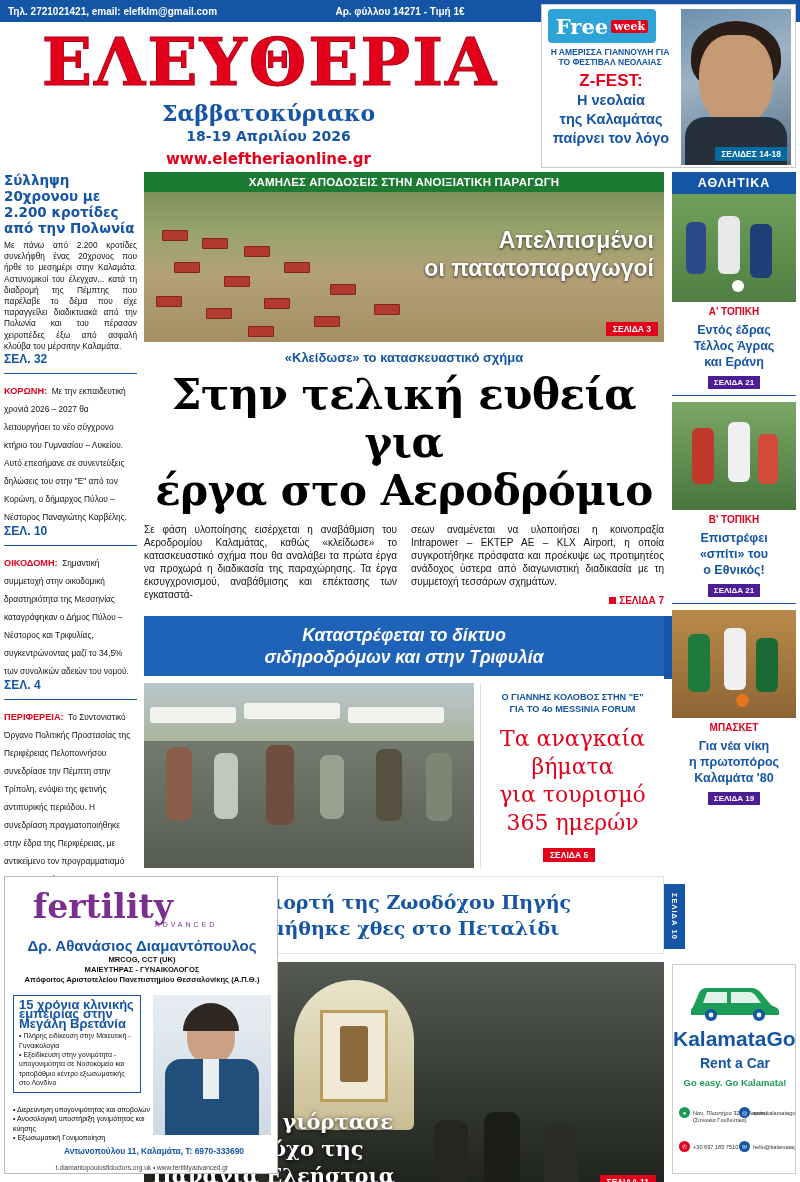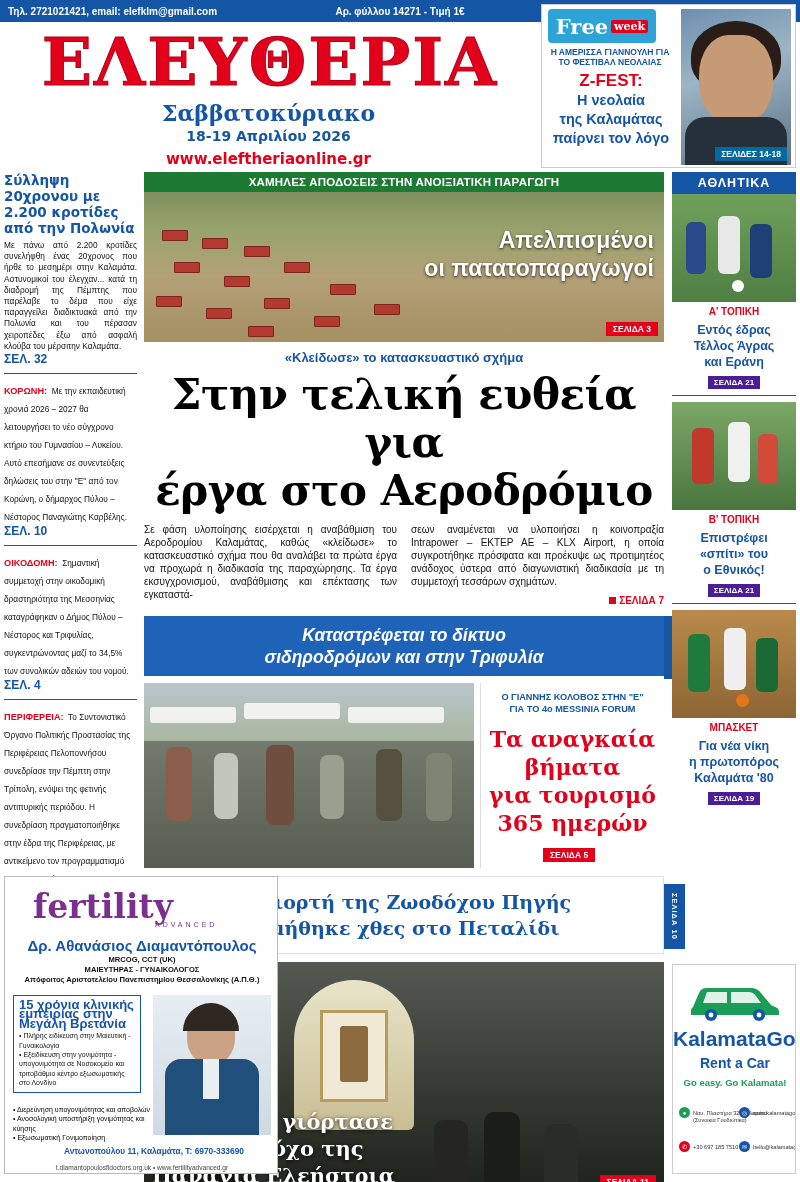--- a/index.html
+++ b/index.html
@@ -147,21 +147,21 @@
 
   .bottom-two { display:flex; gap:6px; margin-top:7px; }
   .festphoto { position:relative; width:330px; height:185px; overflow:hidden; background:#c9cfc2; }
   .tent { position:absolute; background:#f1f1ee; }
   .forum-box {
     width:184px; height:185px; background:#ffffff; position:relative; padding:8px 6px 0;
     border-left:1px solid #ddd;
   }
   .forum-kicker { color:#1555a5; font-size:9.2px; font-weight:bold; text-align:center; line-height:12px; }
   .forum-title {
-    color:#e3001b; font-family:"DejaVu Serif", serif; font-weight:bold;
+    color:#e3001b; font-family:"DejaVu Serif", serif; font-weight:normal;
     font-size:22px; line-height:28px; text-align:center; margin-top:10px;
   }
 
   .zoodoxou {
     margin-top:8px; position:relative; background:#fff; border:1px solid #e0e0e0;
     padding:12px 10px; text-align:center;
     font-family:"DejaVu Serif", serif; font-weight:bold; color:#1555a5;
     font-size:19px; line-height:26px;
   }
 

